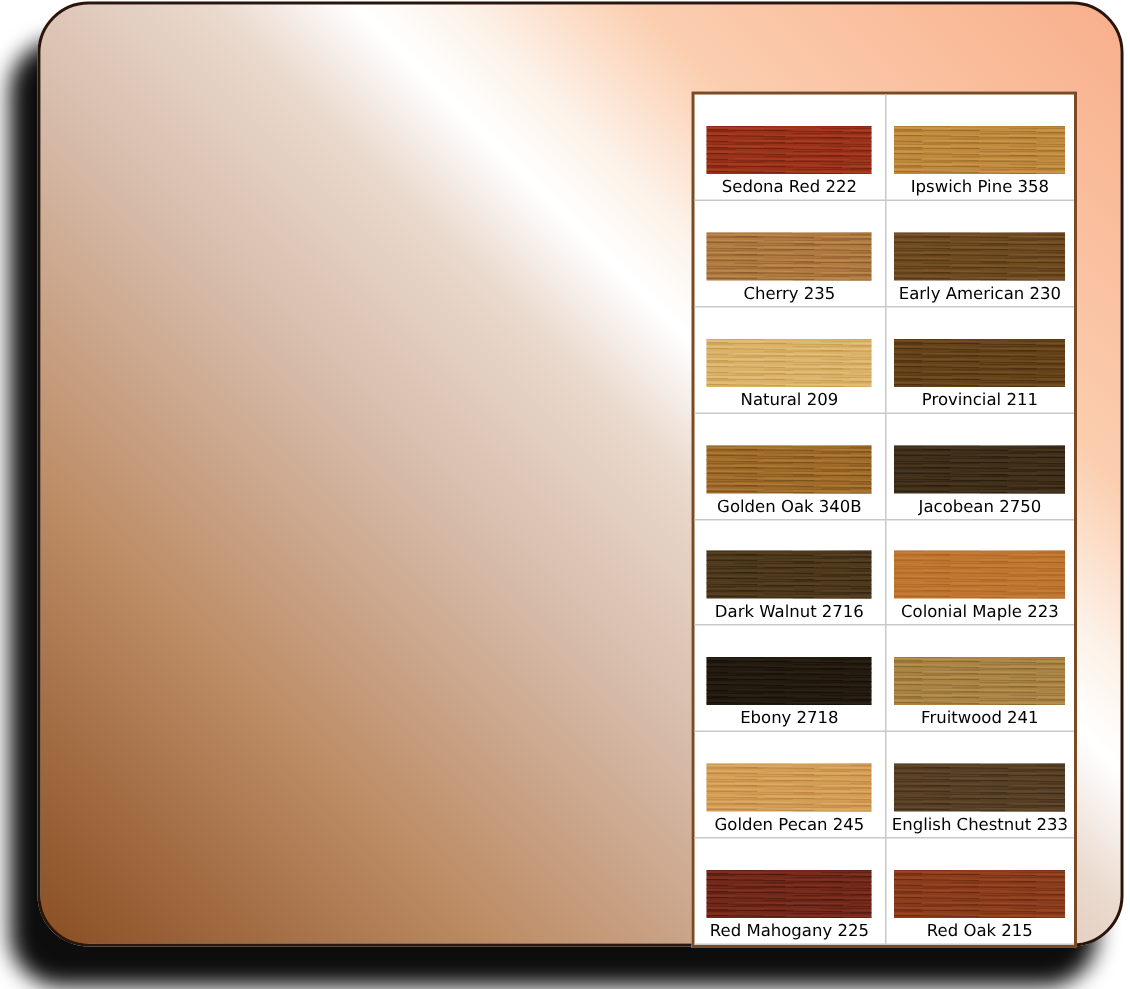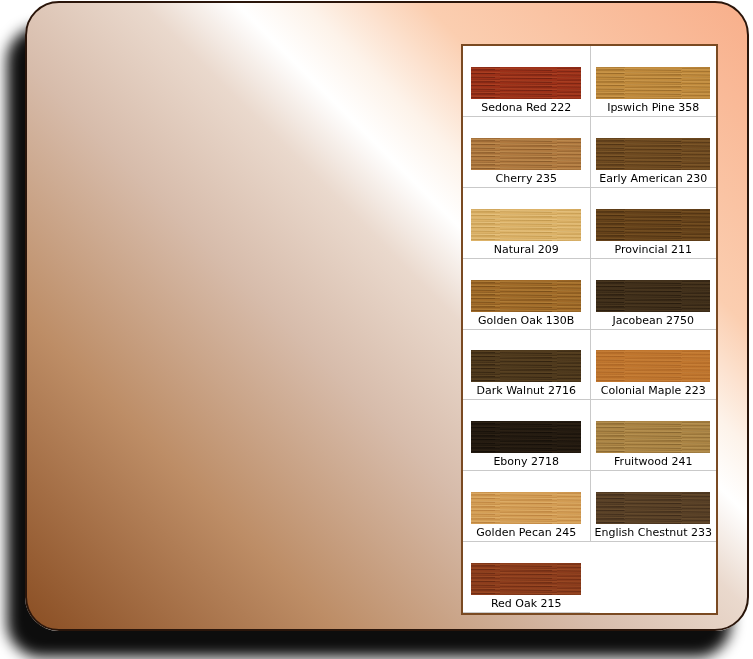--- a/index.html
+++ b/index.html
@@ -43,21 +43,21 @@
     font-size:11px;line-height:15px;height:15px;
     color:#000000;
     white-space:nowrap;max-width:100%;overflow:hidden;
     text-align:center;
   }
 </style>
 </head>
 <body>
 
 <div class="window" style="background: linear-gradient(45deg, rgb(138, 78, 35) 0%, rgb(189, 141, 102) 23%, rgb(215, 188, 171) 42%, rgb(234, 217, 205) 55%, rgb(255, 255, 255) 62%, rgb(253, 243, 234) 67%, rgb(251, 206, 176) 76%, rgb(248, 175, 139) 100%); border-color: rgb(42, 21, 10);">
-  <div class="panel" style="background: rgb(255, 255, 255); border-color: rgb(122, 74, 34);">
+  <div class="panel" style="background: rgb(255, 255, 255); border-color: rgb(122, 74, 34); margin-top: 17px;">
 
     <div class="cell">
       <div class="swatch" style="background-color: rgb(156, 48, 24); background-image: repeating-linear-gradient(181deg, rgba(94, 26, 14, 0.6) 0px, rgba(0, 0, 0, 0) 1px, rgba(0, 0, 0, 0) 2px, rgba(192, 90, 51, 0.4) 3px, rgba(0, 0, 0, 0) 4px), repeating-linear-gradient(179deg, rgba(94, 26, 14, 0.333) 0px, rgba(94, 26, 14, 0.333) 1px, rgba(0, 0, 0, 0) 1px, rgba(0, 0, 0, 0) 3px);"></div>
       <div class="label" style="color: rgb(0, 0, 0);">Sedona Red 222</div>
     </div>
     <div class="cell">
       <div class="swatch" style="background-color: rgb(192, 138, 60); background-image: repeating-linear-gradient(181deg, rgba(138, 94, 34, 0.6) 0px, rgba(0, 0, 0, 0) 1px, rgba(0, 0, 0, 0) 2px, rgba(221, 176, 104, 0.4) 3px, rgba(0, 0, 0, 0) 4px), repeating-linear-gradient(179deg, rgba(138, 94, 34, 0.333) 0px, rgba(138, 94, 34, 0.333) 1px, rgba(0, 0, 0, 0) 1px, rgba(0, 0, 0, 0) 3px);"></div>
       <div class="label" style="color: rgb(0, 0, 0);">Ipswich Pine 358</div>
     </div>
     <div class="cell">
@@ -71,21 +71,21 @@
     <div class="cell">
       <div class="swatch" style="background-color: rgb(220, 178, 104); background-image: repeating-linear-gradient(181deg, rgba(185, 143, 68, 0.6) 0px, rgba(0, 0, 0, 0) 1px, rgba(0, 0, 0, 0) 2px, rgba(240, 215, 160, 0.4) 3px, rgba(0, 0, 0, 0) 4px), repeating-linear-gradient(179deg, rgba(185, 143, 68, 0.333) 0px, rgba(185, 143, 68, 0.333) 1px, rgba(0, 0, 0, 0) 1px, rgba(0, 0, 0, 0) 3px);"></div>
       <div class="label" style="color: rgb(0, 0, 0);">Natural 209</div>
     </div>
     <div class="cell">
       <div class="swatch" style="background-color: rgb(102, 66, 26); background-image: repeating-linear-gradient(181deg, rgba(60, 37, 12, 0.6) 0px, rgba(0, 0, 0, 0) 1px, rgba(0, 0, 0, 0) 2px, rgba(143, 104, 48, 0.4) 3px, rgba(0, 0, 0, 0) 4px), repeating-linear-gradient(179deg, rgba(60, 37, 12, 0.333) 0px, rgba(60, 37, 12, 0.333) 1px, rgba(0, 0, 0, 0) 1px, rgba(0, 0, 0, 0) 3px);"></div>
       <div class="label" style="color: rgb(0, 0, 0);">Provincial 211</div>
     </div>
     <div class="cell">
       <div class="swatch" style="background-color: rgb(160, 106, 40); background-image: repeating-linear-gradient(181deg, rgba(107, 67, 20, 0.6) 0px, rgba(0, 0, 0, 0) 1px, rgba(0, 0, 0, 0) 2px, rgba(201, 155, 78, 0.4) 3px, rgba(0, 0, 0, 0) 4px), repeating-linear-gradient(179deg, rgba(107, 67, 20, 0.333) 0px, rgba(107, 67, 20, 0.333) 1px, rgba(0, 0, 0, 0) 1px, rgba(0, 0, 0, 0) 3px);"></div>
-      <div class="label" style="color: rgb(0, 0, 0);">Golden Oak 130B</div>
+      <div class="label" style="color: rgb(0, 0, 0);">Golden Oak 340B</div>
     </div>
     <div class="cell">
       <div class="swatch" style="background-color: rgb(65, 48, 27); background-image: repeating-linear-gradient(181deg, rgba(30, 19, 8, 0.6) 0px, rgba(0, 0, 0, 0) 1px, rgba(0, 0, 0, 0) 2px, rgba(90, 68, 38, 0.4) 3px, rgba(0, 0, 0, 0) 4px), repeating-linear-gradient(179deg, rgba(30, 19, 8, 0.333) 0px, rgba(30, 19, 8, 0.333) 1px, rgba(0, 0, 0, 0) 1px, rgba(0, 0, 0, 0) 3px);"></div>
       <div class="label" style="color: rgb(0, 0, 0);">Jacobean 2750</div>
     </div>
     <div class="cell">
       <div class="swatch" style="background-color: rgb(79, 58, 29); background-image: repeating-linear-gradient(181deg, rgba(38, 24, 10, 0.6) 0px, rgba(0, 0, 0, 0) 1px, rgba(0, 0, 0, 0) 2px, rgba(106, 79, 42, 0.4) 3px, rgba(0, 0, 0, 0) 4px), repeating-linear-gradient(179deg, rgba(38, 24, 10, 0.333) 0px, rgba(38, 24, 10, 0.333) 1px, rgba(0, 0, 0, 0) 1px, rgba(0, 0, 0, 0) 3px);"></div>
       <div class="label" style="color: rgb(0, 0, 0);">Dark Walnut 2716</div>
     </div>
     <div class="cell">
@@ -102,18 +102,22 @@
     </div>
     <div class="cell">
       <div class="swatch" style="background-color: rgb(211, 157, 84); background-image: repeating-linear-gradient(181deg, rgba(178, 119, 54, 0.6) 0px, rgba(0, 0, 0, 0) 1px, rgba(0, 0, 0, 0) 2px, rgba(236, 198, 135, 0.4) 3px, rgba(0, 0, 0, 0) 4px), repeating-linear-gradient(179deg, rgba(178, 119, 54, 0.333) 0px, rgba(178, 119, 54, 0.333) 1px, rgba(0, 0, 0, 0) 1px, rgba(0, 0, 0, 0) 3px);"></div>
       <div class="label" style="color: rgb(0, 0, 0); text-align: right;">Golden Pecan 245</div>
     </div>
     <div class="cell">
       <div class="swatch" style="background-color: rgb(88, 64, 38); background-image: repeating-linear-gradient(181deg, rgba(51, 34, 20, 0.6) 0px, rgba(0, 0, 0, 0) 1px, rgba(0, 0, 0, 0) 2px, rgba(122, 92, 56, 0.4) 3px, rgba(0, 0, 0, 0) 4px), repeating-linear-gradient(179deg, rgba(51, 34, 20, 0.333) 0px, rgba(51, 34, 20, 0.333) 1px, rgba(0, 0, 0, 0) 1px, rgba(0, 0, 0, 0) 3px);"></div>
       <div class="label" style="color: rgb(0, 0, 0);">English Chestnut 233</div>
     </div>
     <div class="cell">
+      <div class="swatch" style="background-color: rgb(114, 40, 26); background-image: repeating-linear-gradient(181deg, rgba(63, 18, 10, 0.6) 0px, rgba(0, 0, 0, 0) 1px, rgba(0, 0, 0, 0) 2px, rgba(158, 68, 40, 0.4) 3px, rgba(0, 0, 0, 0) 4px), repeating-linear-gradient(179deg, rgba(63, 18, 10, 0.333) 0px, rgba(63, 18, 10, 0.333) 1px, rgba(0, 0, 0, 0) 1px, rgba(0, 0, 0, 0) 3px);"></div>
+      <div class="label" style="color: rgb(0, 0, 0);">Red Mahogany 225</div>
+    </div>
+    <div class="cell">
       <div class="swatch" style="background-color: rgb(140, 60, 28); background-image: repeating-linear-gradient(181deg, rgba(92, 34, 14, 0.6) 0px, rgba(0, 0, 0, 0) 1px, rgba(0, 0, 0, 0) 2px, rgba(176, 94, 46, 0.4) 3px, rgba(0, 0, 0, 0) 4px), repeating-linear-gradient(179deg, rgba(92, 34, 14, 0.333) 0px, rgba(92, 34, 14, 0.333) 1px, rgba(0, 0, 0, 0) 1px, rgba(0, 0, 0, 0) 3px);"></div>
       <div class="label" style="color: rgb(0, 0, 0);">Red Oak 215</div>
     </div>
 
   </div>
 </div>
 
 </body></html>

